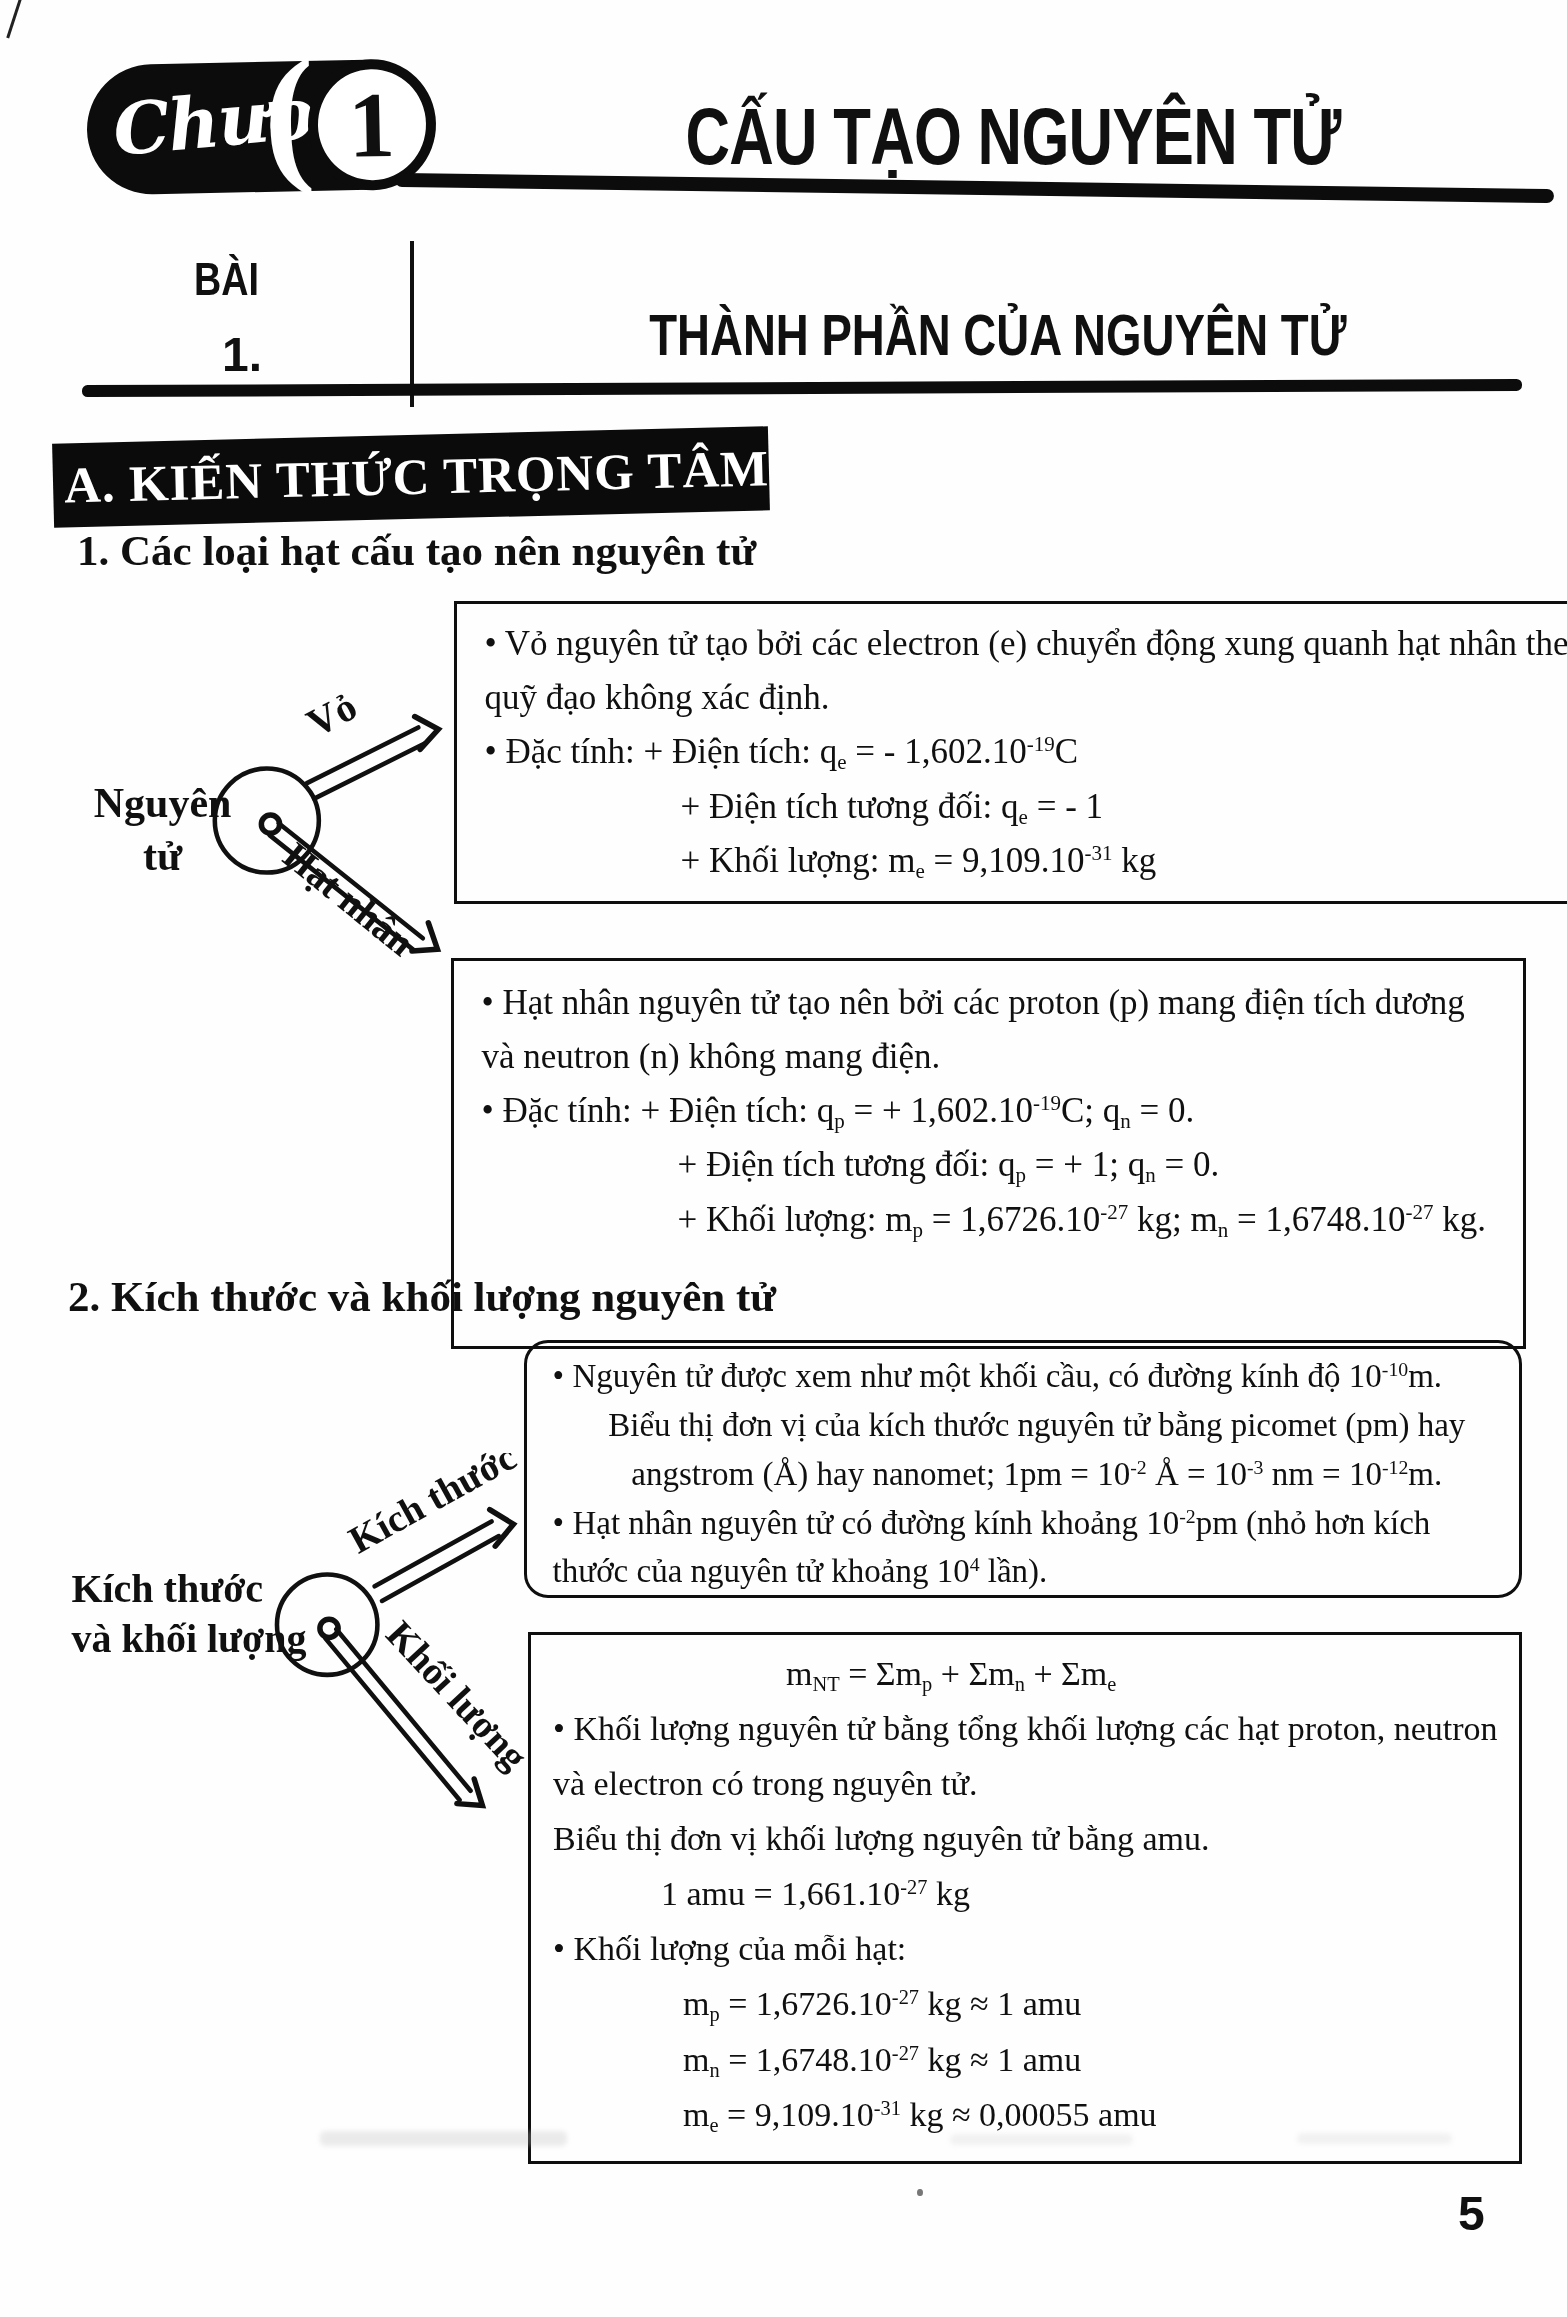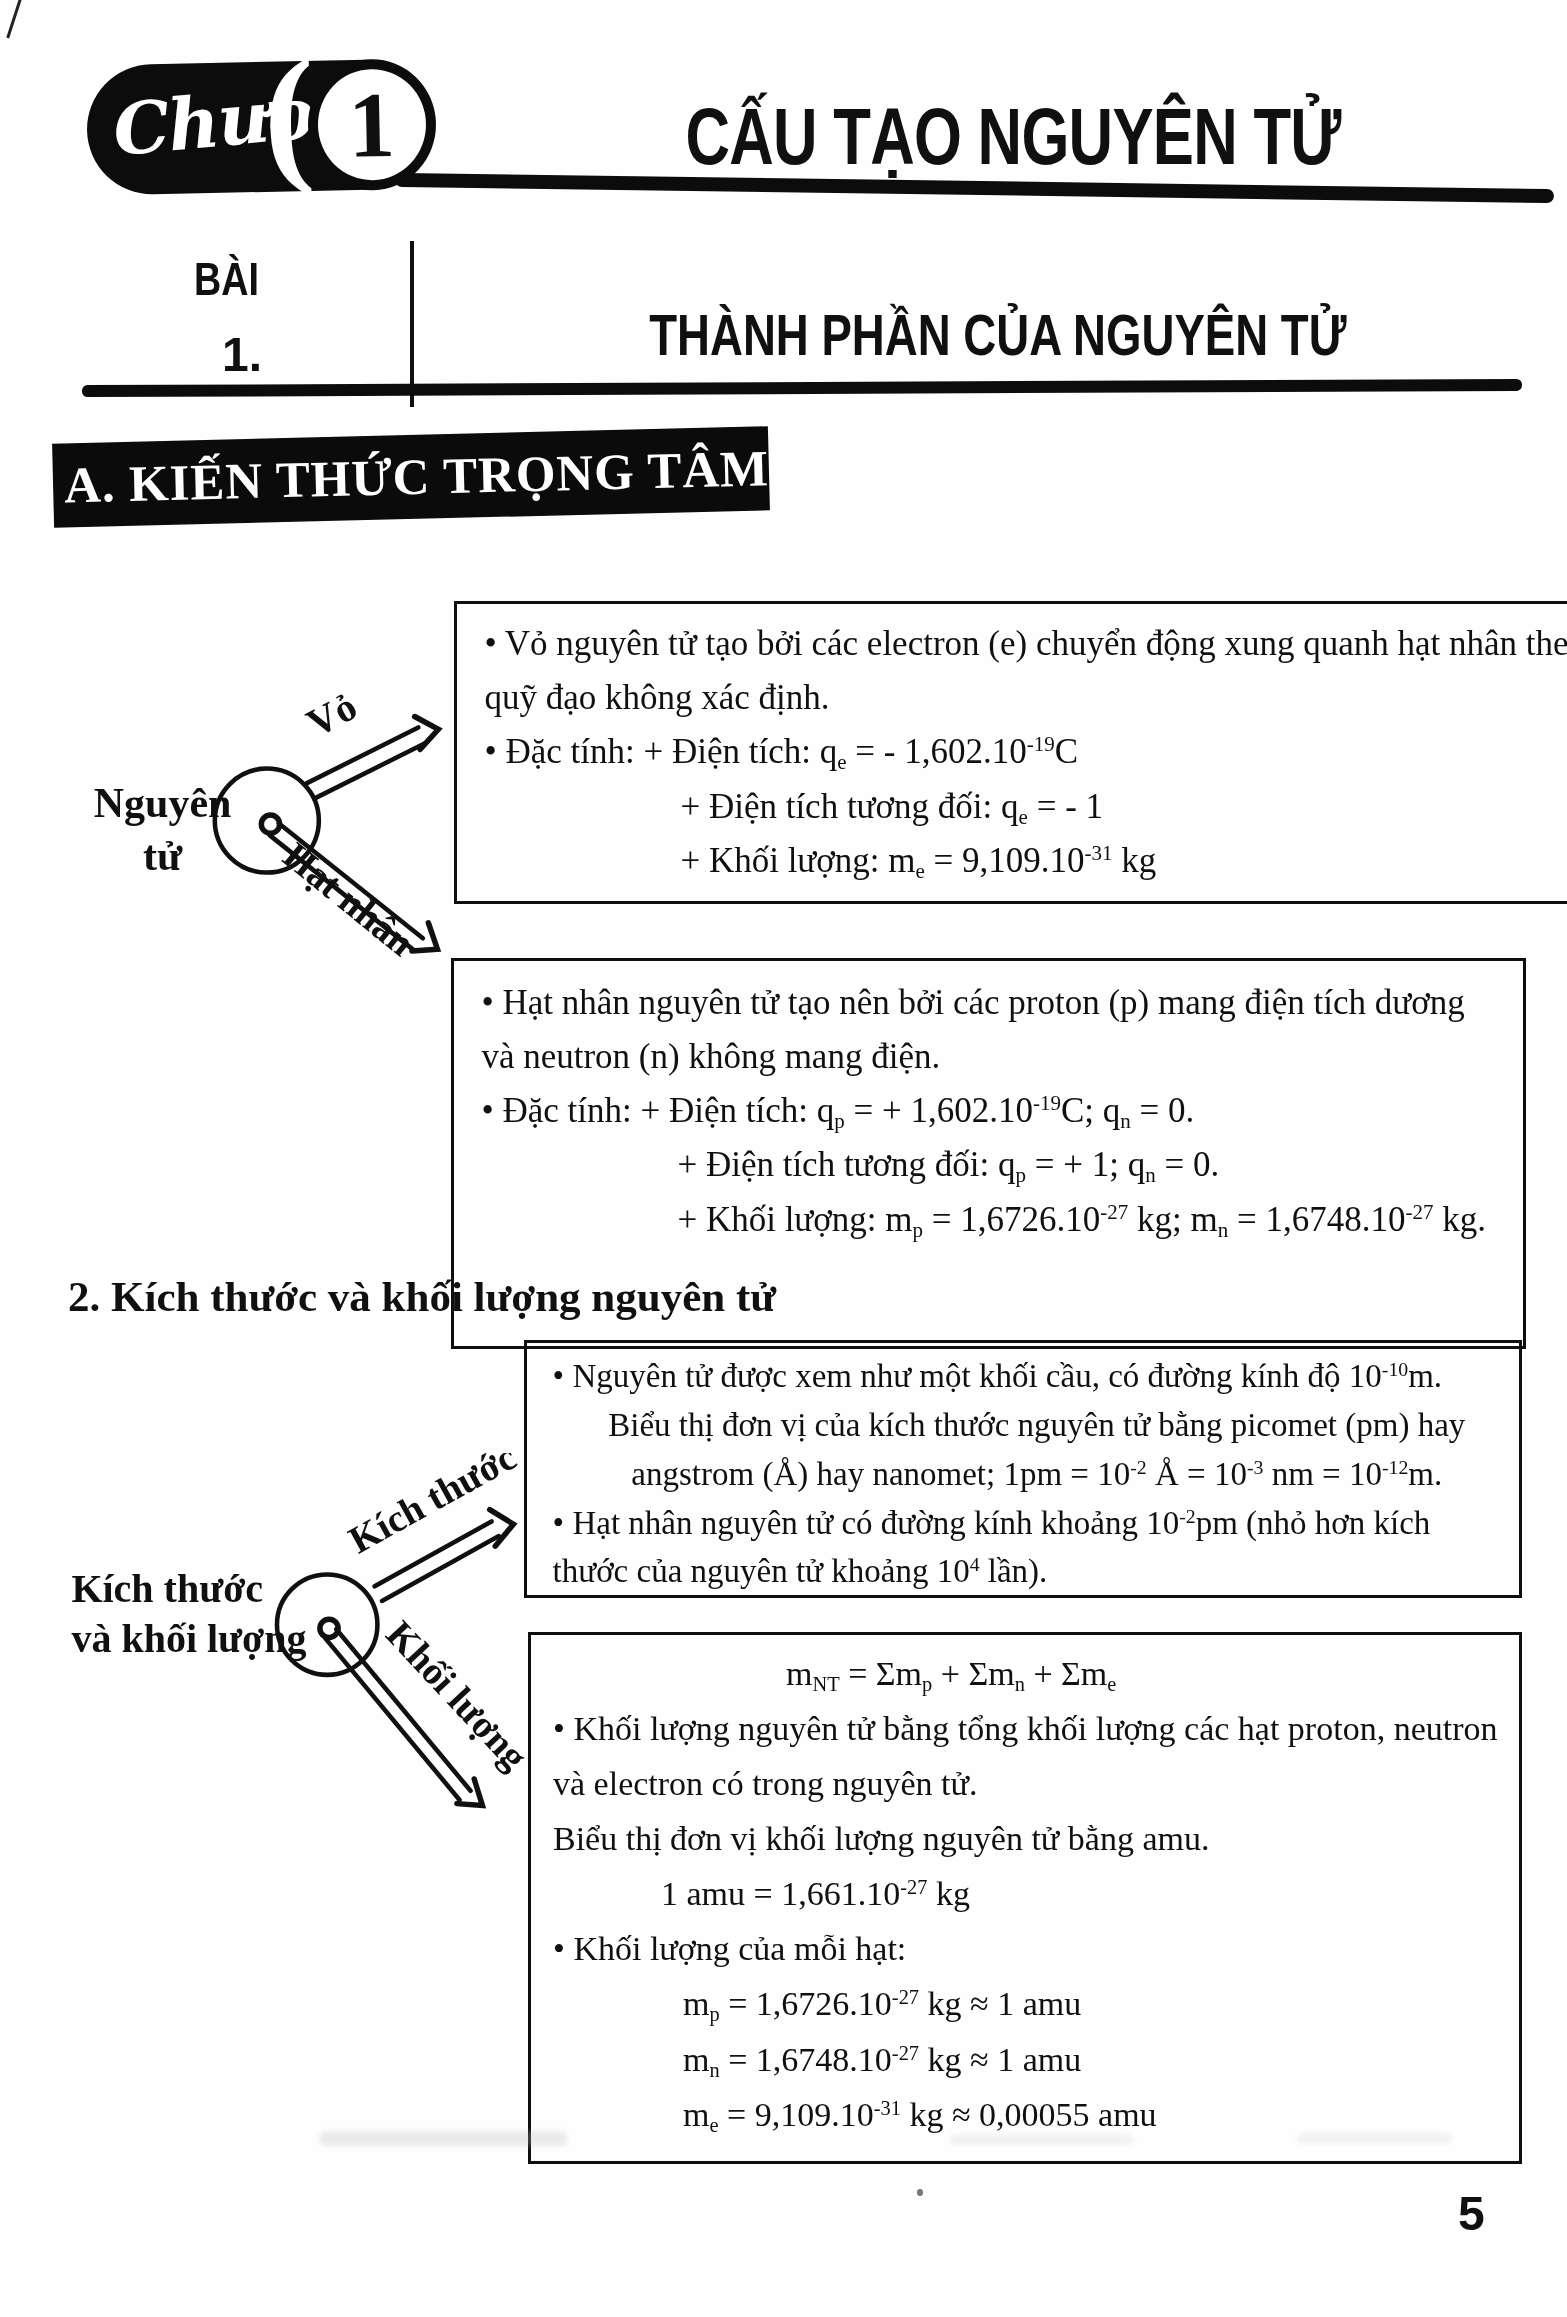--- a/index.html
+++ b/index.html
@@ -76,21 +76,21 @@
   }
   #diag1-label{left:25.6px;top:128px;width:164px;}
   #diag2-label{left:16.4px;top:111px;width:228px;font-size:40px;text-align:left;}
   
   .kbox{
     position:absolute;border:3.7px solid #0e0e0e;background:transparent;
     font-size:35px;line-height:1.55;
   }
   #box-shell{left:454px;top:601px;width:1202px;height:303px;padding:12.8px 24px 0 27.4px;box-sizing:border-box;}
   #box-nucleus{left:451px;top:958px;width:1075px;height:391px;padding:14.6px 22px 0 27.4px;box-sizing:border-box;}
-  #box-size{left:524px;top:1340px;width:998px;height:258px;padding:9.1px 22px 0 25.6px;box-sizing:border-box;font-size:33px;line-height:1.48;}
+  #box-size{left:524px;top:1340px;width:998px;height:258px;padding:9.1px 22px 0 25.6px;box-sizing:border-box;font-size:33px;line-height:1.48;border-radius:24px;}
   #box-mass{left:528px;top:1632px;width:994px;height:532px;padding:11px 16.4px 0 22px;box-sizing:border-box;font-size:34px;line-height:1.62;}
   .kbox .line{margin:0;}
   .ind-cont{padding-left:196px;}   
   .ind-sm{padding-left:24px;text-align:center;}      
   .ind-a{padding-left:233px;}      
   .ind-b{padding-left:108px;}      
   .ind-c{padding-left:130px;}      
   sub{font-size:0.60em;vertical-align:-0.28em;line-height:0;}
   sup{font-size:0.60em;vertical-align:0.55em;line-height:0;}
   
@@ -125,20 +125,21 @@
   <div class="lesson-label">BÀI</div>
   <div class="lesson-number">1.</div>
   <div class="lesson-divider"></div>
   <div class="lesson-title">THÀNH PHẦN CỦA NGUYÊN TỬ</div>
   <div class="rule-2"></div>
 
   <div class="section-a">
     <span>A. KIẾN THỨC TRỌNG TÂM</span>
   </div>
 
+  <div class="topic-heading" id="topic1-heading">1. Các loại hạt cấu tạo nên nguyên tử</div>
 
   <div class="diag" id="diag1">
     <div class="diag-label" id="diag1-label">
       <div>Nguyên</div>
       <div>tử</div>
     </div>
     <svg width="420" height="365" viewBox="0 0 460 400">
       <g stroke="#101010" stroke-width="5" fill="none" stroke-linecap="round">
         <circle cx="232" cy="188" r="57"></circle>
         <circle cx="236" cy="192" r="10" stroke-width="6"></circle>

